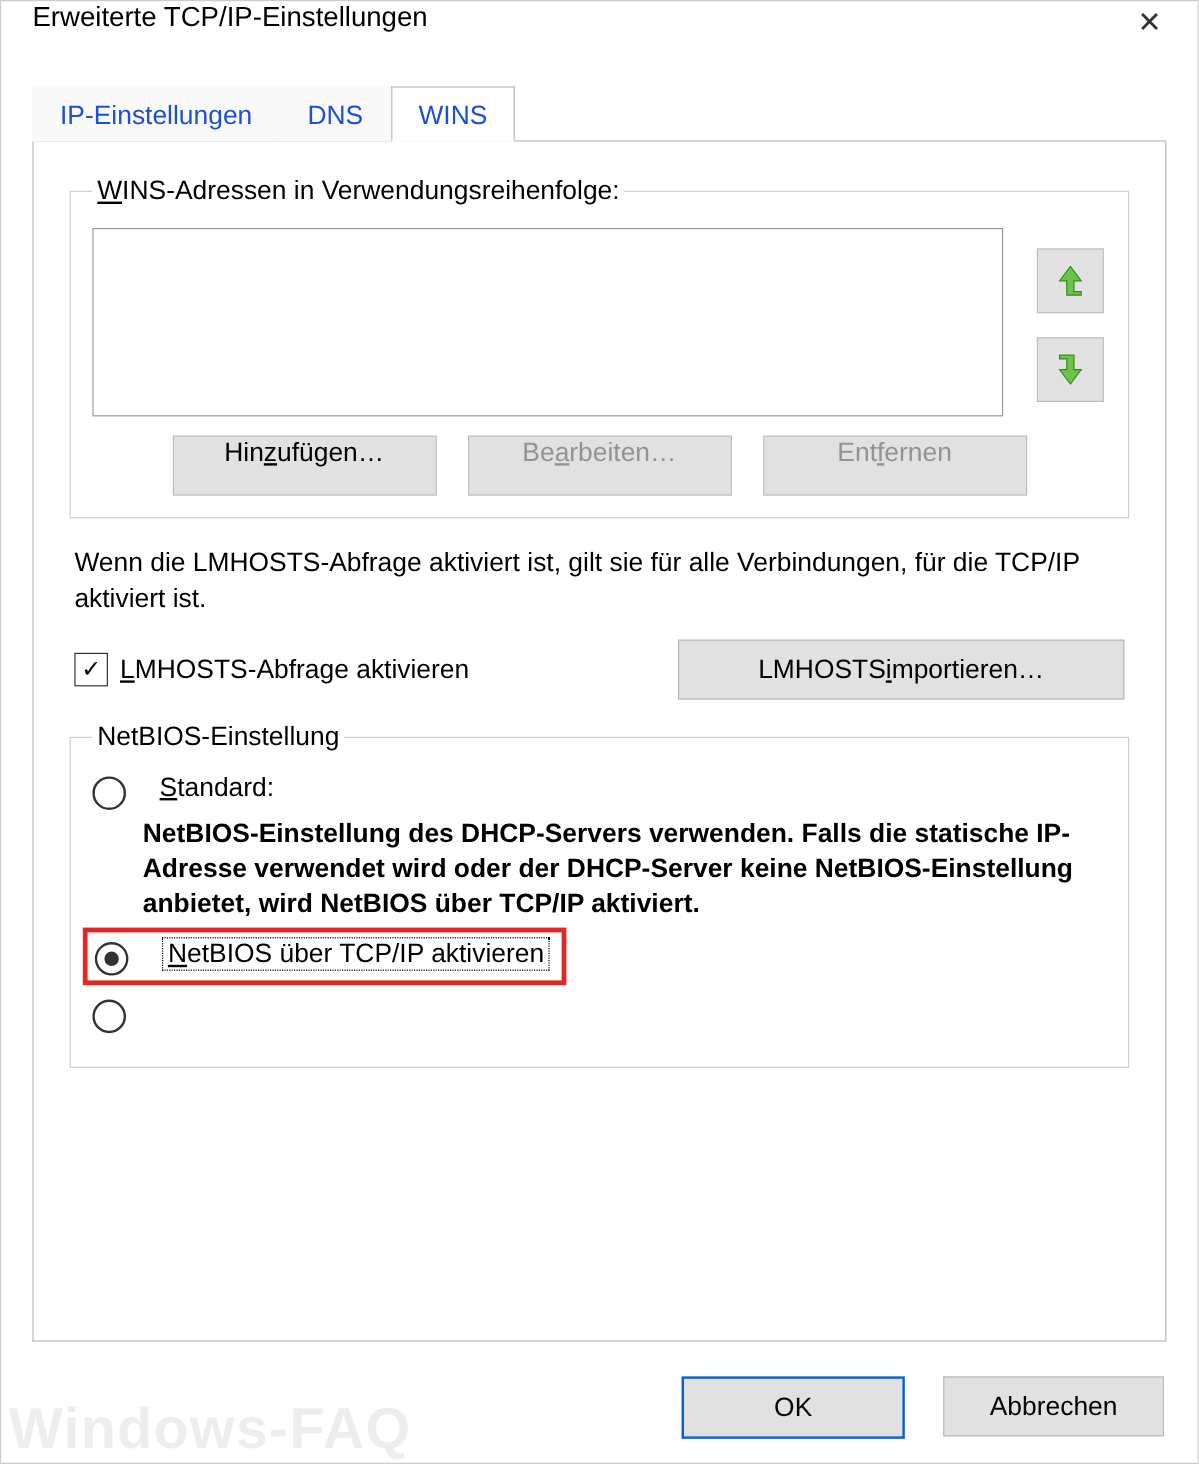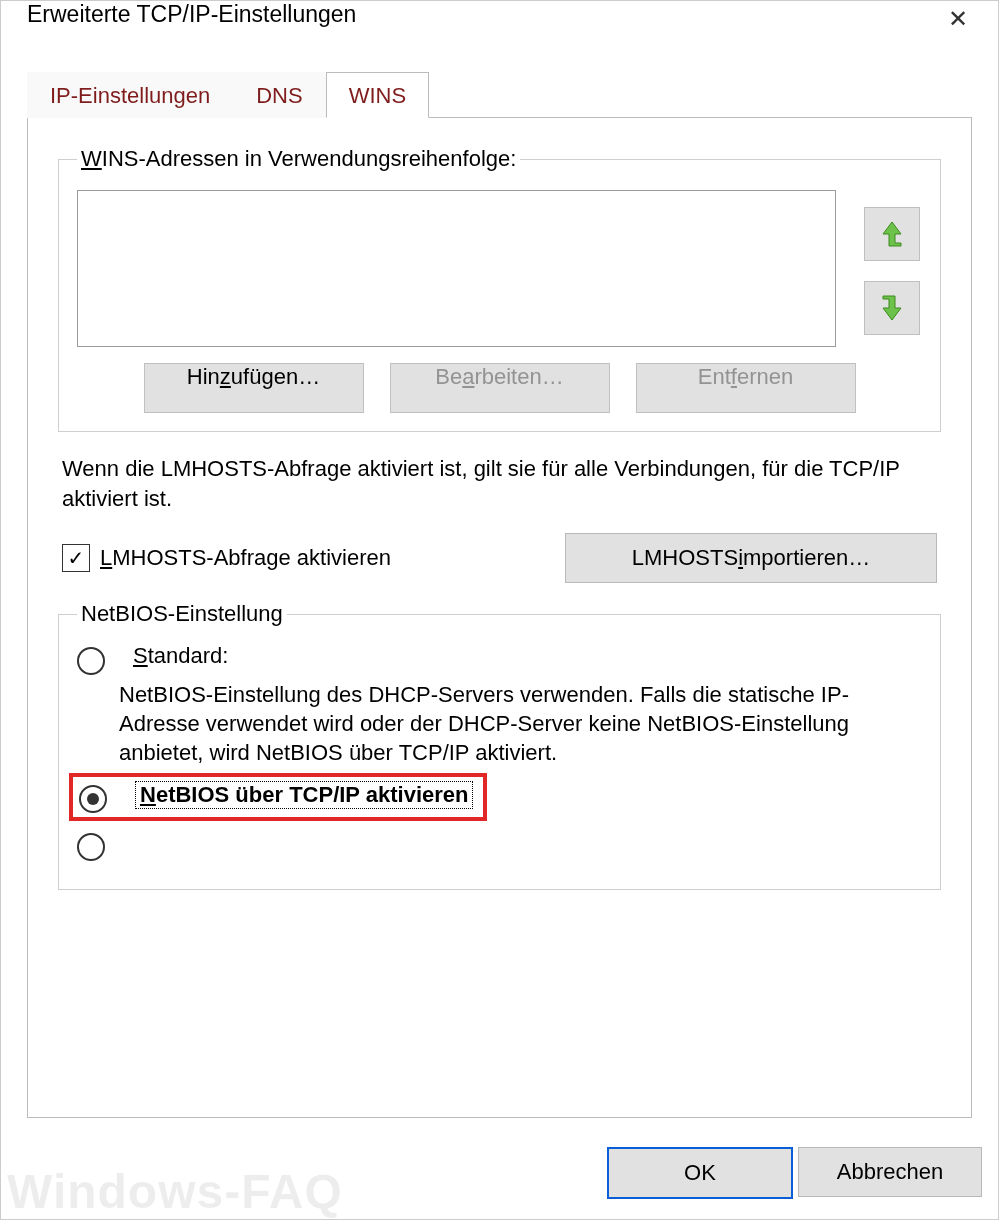--- a/index.html
+++ b/index.html
@@ -48,21 +48,21 @@
   }
   .tabs {
     display: flex;
     border-bottom: 1px solid #bbb;
     position: relative;
     z-index: 2;
   }
   .tab {
     padding: 10px 22px 8px 22px;
     font-size: 22px;
-    color: #7f1d1d;
+    color: #1d4ed8;
     border: 1px solid transparent;
     position: relative;
     top: 1px;
     cursor: default;
   }
   .tab.active {
     border: 1px solid #bbb;
     border-bottom: 1px solid #fff;
     background: #fff;
   }
@@ -201,40 +201,40 @@
   }
   .radio-label {
     font-size: 22px;
   }
   .radio-desc {
     font-size: 22px;
     line-height: 1.3;
     margin: 4px 8px 6px 42px;
     max-height: 116px;
     overflow: hidden;
+    font-weight: bold;
   }
   .highlight-box {
     border: 4px solid #e22727;
     padding: 4px 10px 4px 6px;
     display: inline-flex;
     align-items: center;
     gap: 10px;
     margin-left: -8px;
   }
   .focus-dotted {
     border: 1px dotted #000;
     padding: 0 4px;
-    font-weight: bold;
   }
   .dialog-buttons {
     position: absolute;
-    right: 16px;
+    right: 28px;
     bottom: 20px;
     display: flex;
-    gap: 5px;
+    gap: 32px;
   }
   .dlg-btn {
     width: 182px;
     height: 48px;
     background: #e1e1e1;
     border: 1px solid #b8b8b8;
     font-size: 22px;
     display: flex;
     align-items: center;
     justify-content: center;

